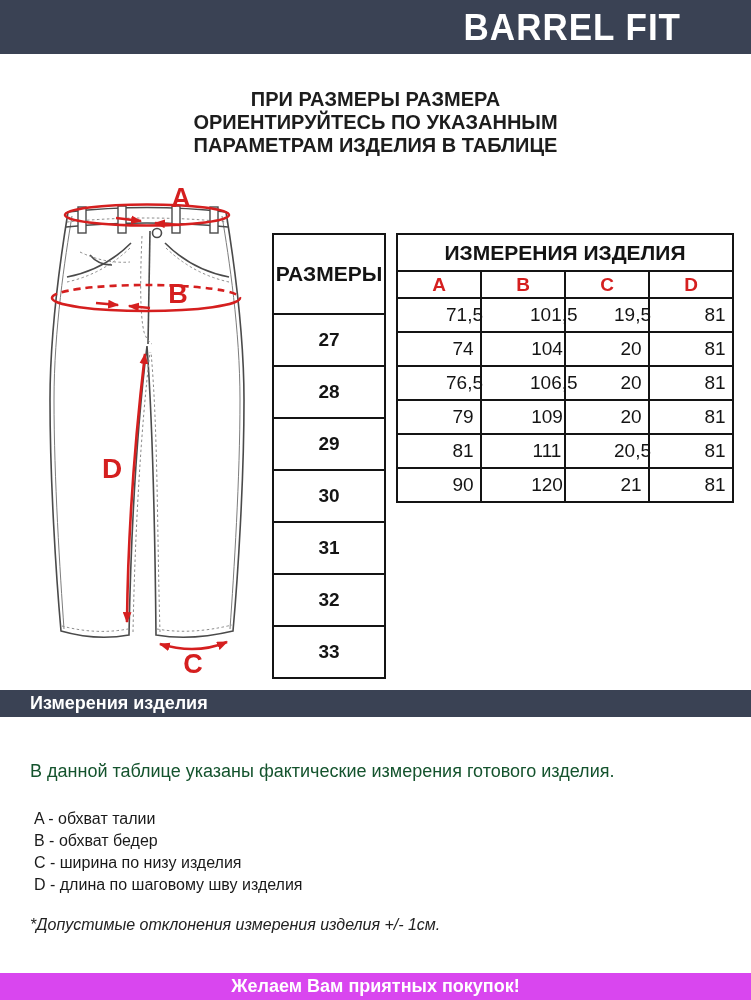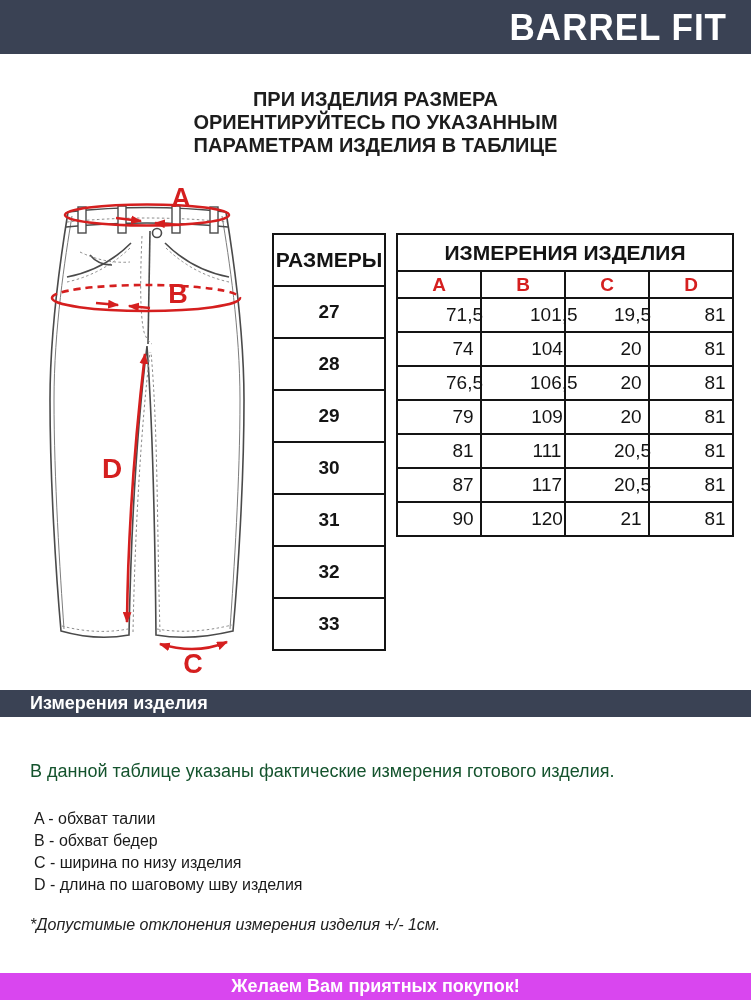--- a/index.html
+++ b/index.html
@@ -6,40 +6,40 @@
   html,body { background:#ffffff; }
   body { font-family:"Liberation Sans", sans-serif; }
   .page {
     position:relative; width:751px; height:1000px; margin:0 auto;
     background:#ffffff; overflow:hidden; color:#1c1c1c;
   }
   
   .top-bar {
     position:absolute; left:0; top:0; width:751px; height:54px;
     background:#3a4254; display:flex; align-items:center; justify-content:flex-end;
-    padding-right:24px;
+    padding-right:70px;
   }
   .top-bar .brand {
     color:#ffffff; font-weight:bold; font-size:35px; letter-spacing:1px;
     transform:scaleY(1.05);
   }
   
   .intro {
     position:absolute; left:0; top:88px; width:751px; text-align:center;
     font-weight:bold; font-size:20px; line-height:23px; color:#1d1d1d;
   }
   
   .diagram { position:absolute; left:28px; top:186px; width:232px; height:488px; }
   .diagram svg text { font-family:"Liberation Sans", sans-serif; font-weight:bold; fill:#d51f1f; }
   
   .tables { position:absolute; left:272px; top:233px; display:flex; gap:10px; align-items:flex-start; }
   table { border-collapse:collapse; table-layout:fixed; background:#fff; }
   th, td { border:2px solid #141414; text-align:center; vertical-align:middle; font-size:19px; color:#141414; }
   .sizes-table { width:114px; }
-  .sizes-table th { height:52px; font-size:21px; font-weight:bold; }
+  .sizes-table th { height:80px; font-size:21px; font-weight:bold; }
   .sizes-table td { height:52px; font-weight:bold; }
   .measures-table { width:338px; }
   .measures-table th.span-head { height:37px; font-size:21px; font-weight:bold; }
   .measures-table th.letter { height:27px; font-size:19px; font-weight:bold; color:#d51f1f; }
   .measures-table td { height:34px; font-weight:normal;padding-left:48px; }
   
   .section-bar {
     position:absolute; left:0; top:690px; width:751px; height:27px;
     background:#3a4254; color:#ffffff; display:flex; align-items:center;
     padding-left:30px; font-weight:bold; font-size:18px;
@@ -58,21 +58,21 @@
 </head>
 <body>
 
 <div class="page">
 
   <header class="top-bar">
     <span class="brand">BARREL FIT</span>
   </header>
 
   <div class="intro">
-    <div>ПРИ ИЗДЕЛИЯ РАЗМЕРА</div>
+    <div>ПРИ РАЗМЕРЫ РАЗМЕРА</div>
     <div>ОРИЕНТИРУЙТЕСЬ ПО УКАЗАННЫМ</div>
     <div>ПАРАМЕТРАМ ИЗДЕЛИЯ В ТАБЛИЦЕ</div>
   </div>
 
   <div class="diagram">
     <svg width="232" height="488" viewBox="28 186 232 488" xmlns="http://www.w3.org/2000/svg">
       <defs>
         <marker id="arr" viewBox="0 0 10 8" refX="9" refY="4" markerWidth="11" markerHeight="9" markerUnits="userSpaceOnUse" orient="auto-start-reverse">
           <path d="M0,0 L10,4 L0,8 Z" fill="#d51f1f"></path>
         </marker>
@@ -214,26 +214,20 @@
             <td>20</td>
             <td>81</td>
           </tr>
           <tr>
             <td>81</td>
             <td>111</td>
             <td>20,5</td>
             <td>81</td>
           </tr>
           <tr>
-            <td>87</td>
-            <td>117</td>
-            <td>20,5</td>
-            <td>81</td>
-          </tr>
-          <tr>
             <td>90</td>
             <td>120</td>
             <td>21</td>
             <td>81</td>
           </tr>
         </tbody>
     </table>
   </div>
 
   <div class="section-bar">

